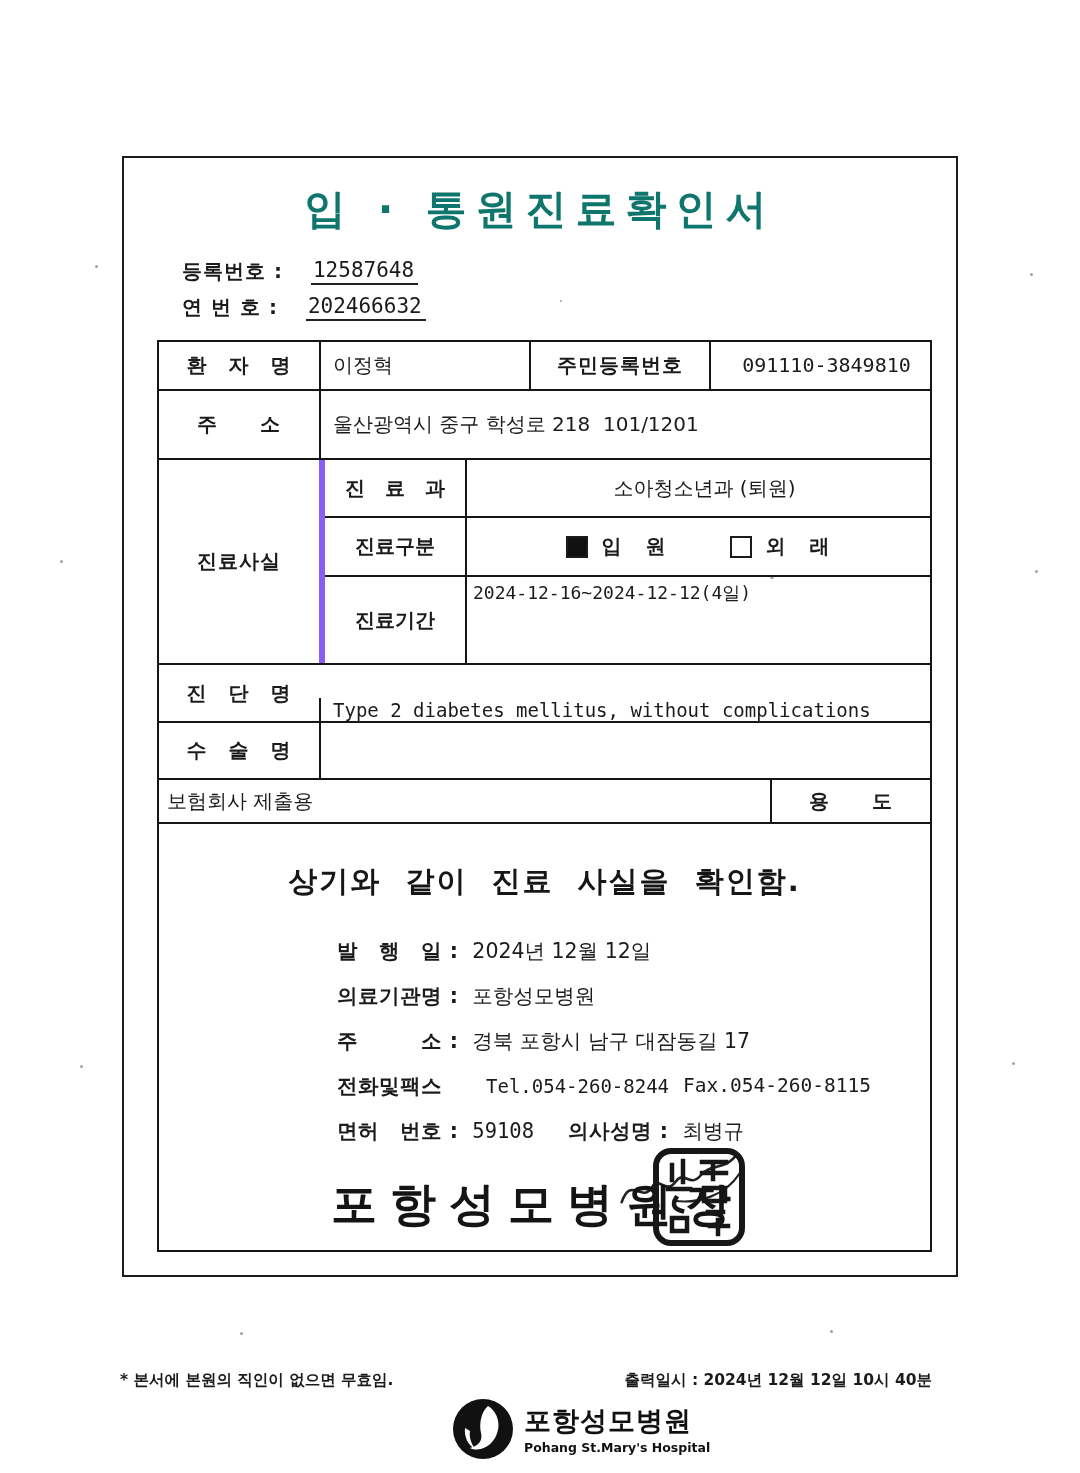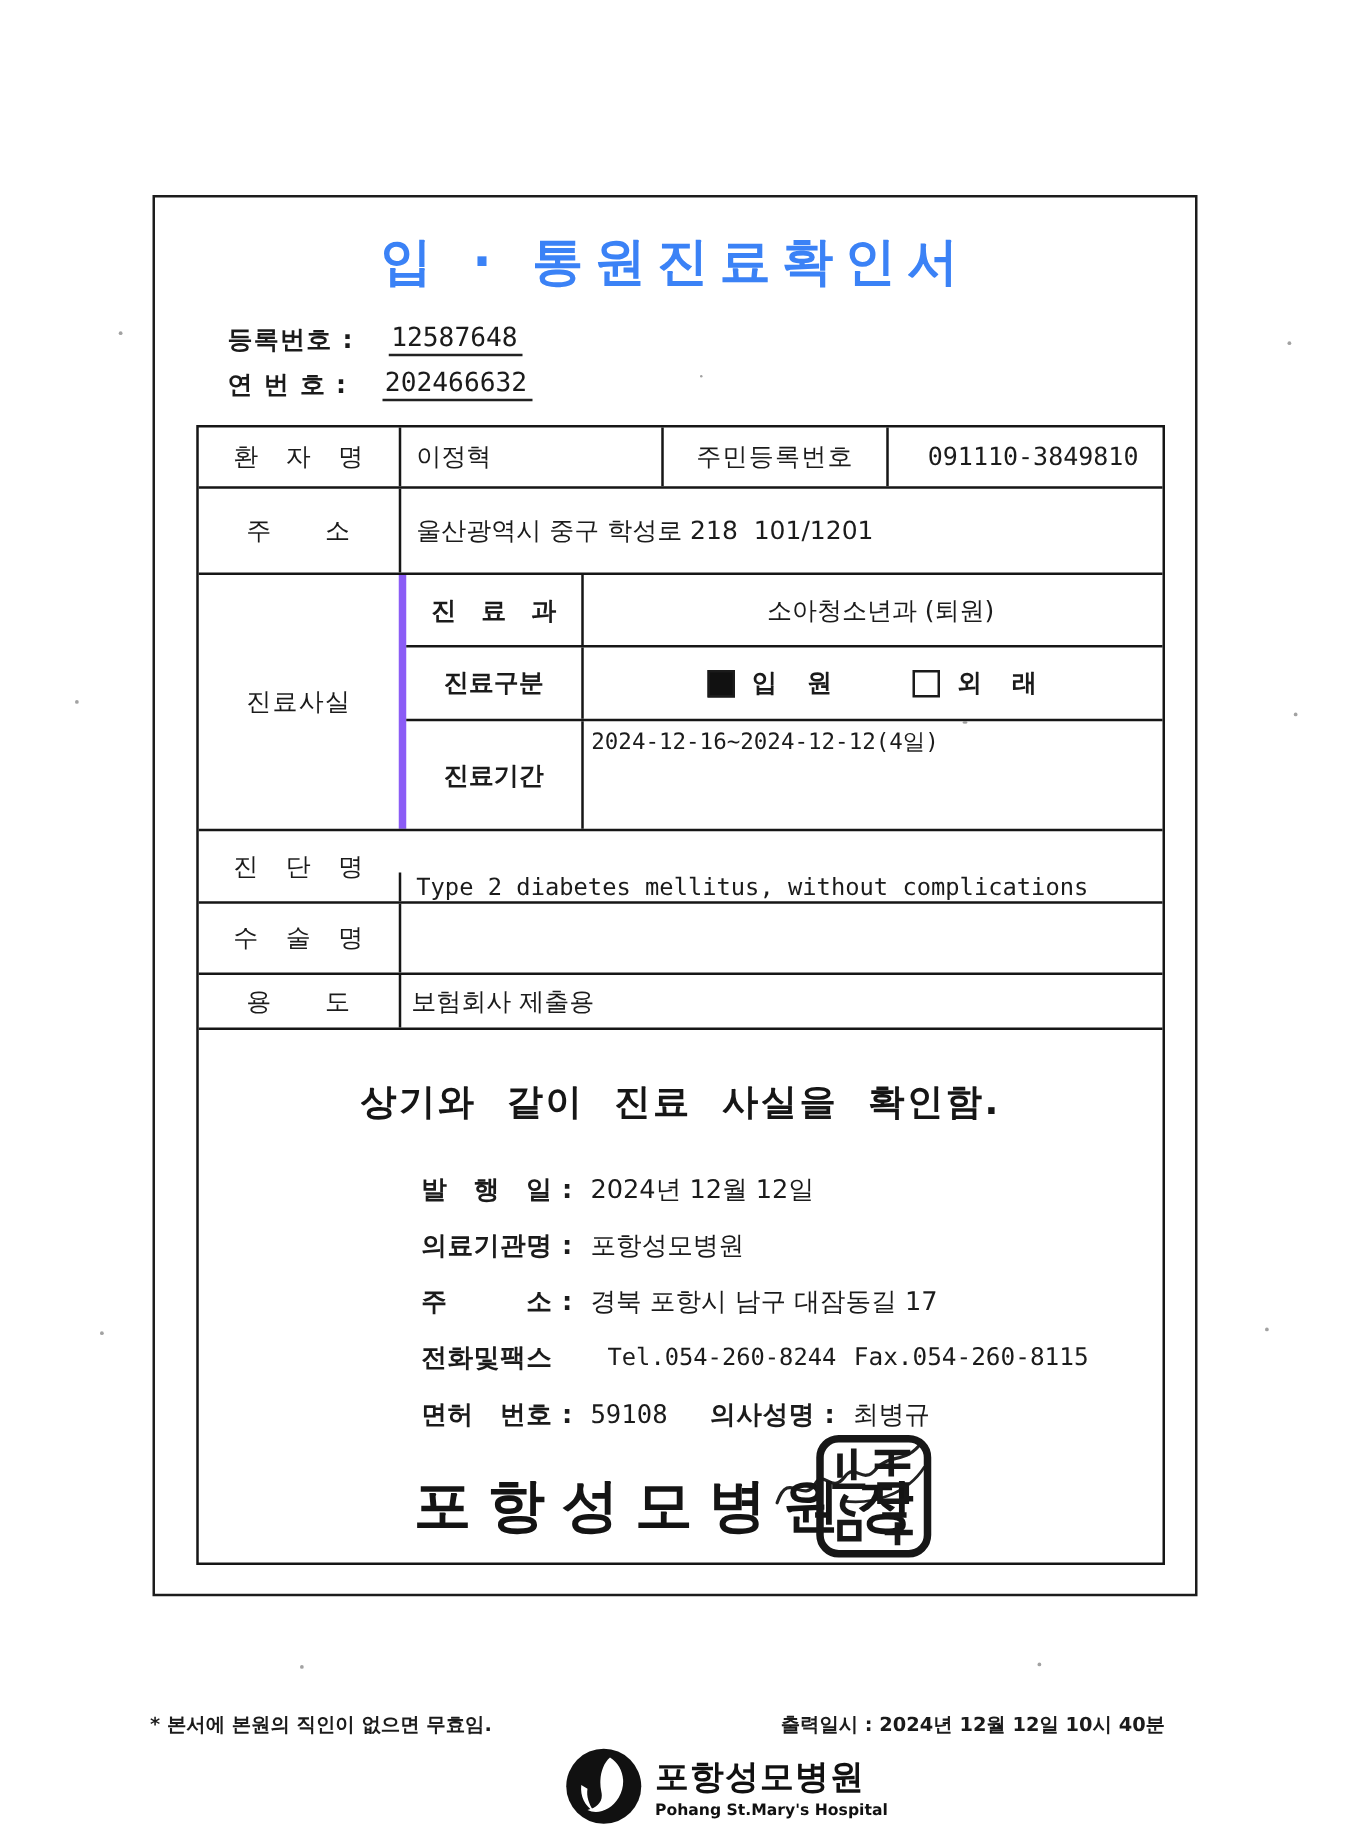--- a/index.html
+++ b/index.html
@@ -8,38 +8,38 @@
     position:relative; width:1080px; height:1473px; background:#ffffff;
     font-family:"DejaVu Sans","Liberation Sans",sans-serif; color:#1b1b1b;
     overflow:hidden;
   }
   .frame {
     position:absolute; left:122px; top:156px; width:836px; height:1121px;
     border:2.5px solid #1c1c1c;
   }
   .title {
     position:absolute; left:0; top:24px; width:100%; text-align:center;
-    font-size:41px; font-weight:700; letter-spacing:9px; color:#3b82f6;
+    font-size:41px; font-weight:700; letter-spacing:9px; color:#0f766e;
   }
   .regline { position:absolute; left:58px; font-size:20px; display:flex; align-items:flex-end; white-space:pre; }
   .regline .lab { font-weight:600; letter-spacing:1px; }
   .regline .val {
     margin-left:28px; font-family:"DejaVu Sans Mono","Liberation Mono",monospace;
     font-size:21px; border-bottom:2px solid #222; padding:0 4px 1px 2px;
   }
   .doc-table {
     position:absolute; left:33px; top:182px; width:775px; height:912px;
     border:2.5px solid #161616; display:flex; flex-direction:column;
     font-size:20px;
   }
   .trow { display:flex; border-top:2px solid #161616; }
   .trow:first-child { border-top:none; }
   .cell { display:flex; align-items:center; border-left:2px solid #161616; overflow:hidden; }
   .cell:first-child { border-left:none; }
-  .labcell { justify-content:center; font-weight:400; white-space:pre; letter-spacing:1px; }
+  .labcell { justify-content:center; font-weight:700; white-space:pre; letter-spacing:1px; }
   .valcell { padding-left:12px; white-space:pre; }
   .center { justify-content:center; padding-left:12px; }
   .mono { font-family:"DejaVu Sans Mono","Liberation Mono",monospace; }
   .r1 { height:47px; }  .r2 { height:70px; }
   .rgroup { height:205px; }
   .group-right { flex:1; border-left:6px solid #8b5cf6; display:flex; flex-direction:column; }
   .subrow { display:flex; border-top:2px solid #161616; }
   .subrow:first-child { border-top:none; }
   .sr1 { height:60px; } .sr2 { height:64px; } .sr3 { height:95px; }
   .sublab { width:140px; display:flex; align-items:center; justify-content:center; font-weight:600; white-space:pre; }
@@ -136,22 +136,22 @@
         <div class="cell labcell" style="width:160px;">진　단　명</div>
         <div class="cell valcell mono" style="flex:1; font-size:19px;margin-top:33px;">Type 2 diabetes mellitus, without complications</div>
       </div>
 
       <div class="trow r7">
         <div class="cell labcell" style="width:160px;">수　술　명</div>
         <div class="cell valcell" style="flex:1;"></div>
       </div>
 
       <div class="trow r8">
+        <div class="cell valcell" style="flex:1; padding-left:8px;">보험회사 제출용</div>
         <div class="cell labcell" style="width:160px;">용　　도</div>
-        <div class="cell valcell" style="flex:1; padding-left:8px;">보험회사 제출용</div>
       </div>
 
       <div class="trow bigcell">
         <div class="statement">상기와 같이 진료 사실을 확인함.</div>
 
         <div class="issue-block">
           <div class="issue-line">
             <span class="ilab">발　행　일 :</span>
             <span class="ival">2024년 12월 12일</span>
           </div>

